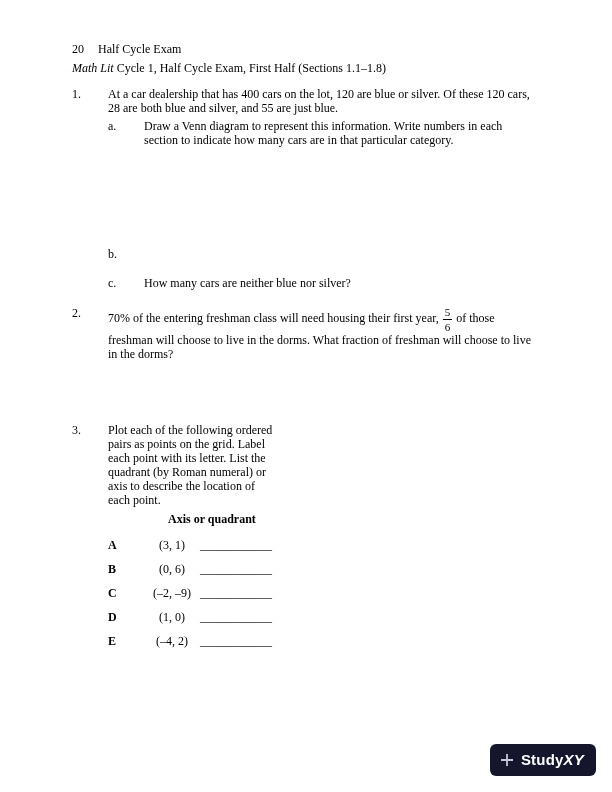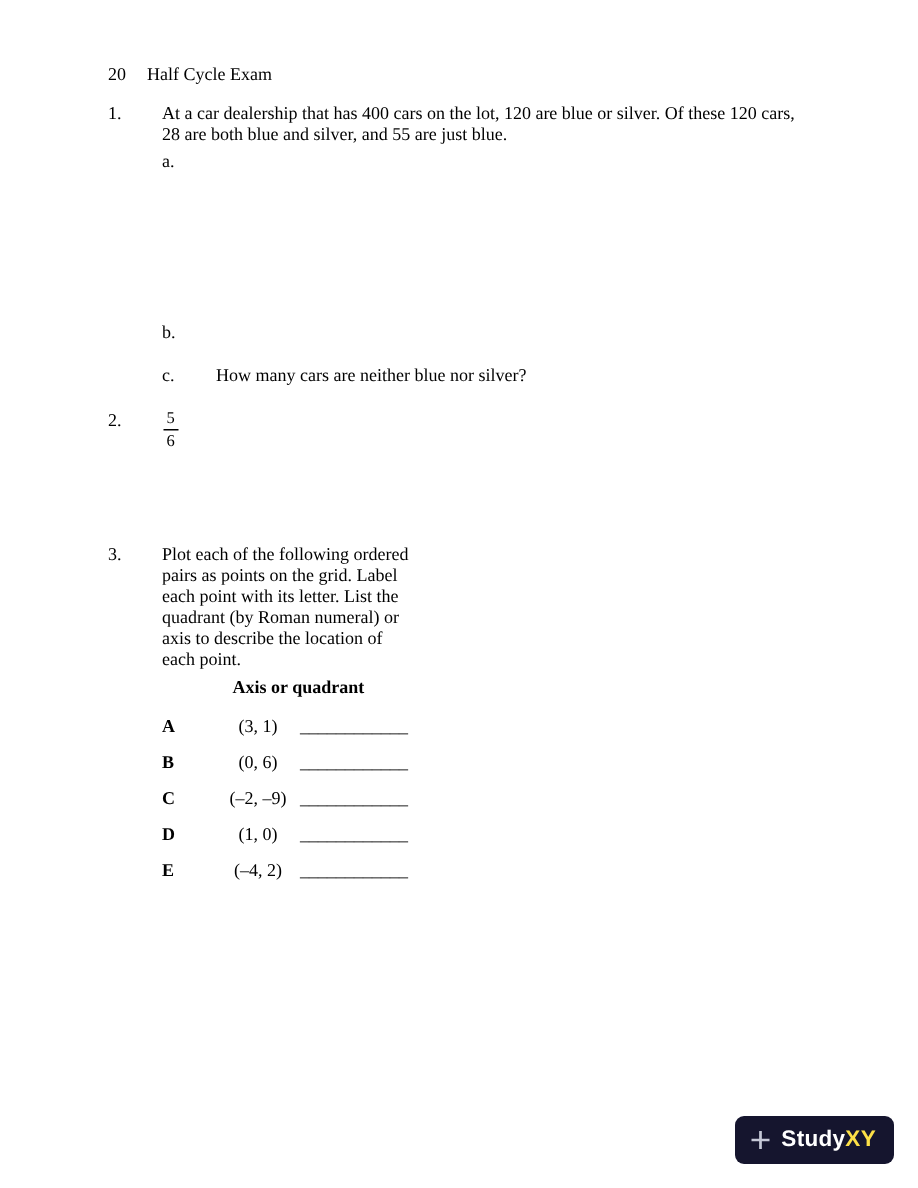--- a/index.html
+++ b/index.html
@@ -42,79 +42,83 @@
     vertical-align: middle;
     text-align: center;
     font-size: 11px;
     line-height: 12px;
     padding: 0 1px;
   }
   .frac .num { display: block; border-bottom: 1px solid #000; padding: 0 2px 1px 2px; }
   .frac .den { display: block; padding-top: 1px; }
   .q3 { margin-top: 62px; }
   .q3 .qtext { max-width: 166px; }
-  .axis-header { margin-top: 5px; margin-left: 47px; font-weight: bold; }
+  .axis-header { margin-top: 5px; margin-left: 60px; font-weight: bold; }
   .pt-row { display: flex; margin-top: 10px; }
   .pt-row.first { margin-top: 12px; }
   .pt-letter { width: 36px; flex: none; font-weight: bold; }
   .pt-pair { width: 56px; flex: none; text-align: center; }
   .pt-blank { }
   .logo {
     position: absolute;
     right: 16px;
     bottom: 16px;
     height: 32px;
     background: #15152e;
     border-radius: 6px;
     padding: 0 12px 0 10px;
     display: flex;
     align-items: center;
     gap: 7px;
     font-family: "Liberation Sans", sans-serif;
   }
   .logo-plus { display: flex; align-items: center; }
   .logo-text { font-weight: bold; font-size: 15px; color: #ffffff; letter-spacing: 0.2px; }
-  .logo-xy { color: #fde047; }
+  .logo-xy { color: #ffffff; font-style: italic; }
 </style>
 </head>
 <body>
 
 <div class="page">
 
   <div class="hdr">
     <span>20</span>
     <span>Half Cycle Exam</span>
   </div>
 
 
+  <div class="exam-title">
+    <span class="italic">Math Lit</span><span> Cycle 1, Half Cycle Exam, First Half (Sections 1.1–1.8)</span>
+  </div>
 
   <div class="q q1">
     <div class="qnum">1.</div>
     <div class="qbody">
       <div class="qtext">At a car dealership that has 400 cars on the lot, 120 are blue or silver. Of these 120 cars, 28 are both blue and silver, and 55 are just blue.</div>
 
       <div class="part part-a">
         <div class="part-label">a.</div>
+        <div class="part-text">Draw a Venn diagram to represent this information. Write numbers in each section to indicate how many cars are in that particular category.</div>
       </div>
 
       <div class="part part-b">
         <div class="part-label">b.</div>
       </div>
 
       <div class="part part-c">
         <div class="part-label">c.</div>
         <div class="part-text">How many cars are neither blue nor silver?</div>
       </div>
     </div>
   </div>
 
   <div class="q q2">
     <div class="qnum">2.</div>
     <div class="qbody">
-      <div class="qtext"><span class="frac"><span class="num">5</span><span class="den">6</span></span></div>
+      <div class="qtext"><span>70% of the entering freshman class will need housing their first year, </span><span class="frac"><span class="num">5</span><span class="den">6</span></span><span> of those freshman will choose to live in the dorms. What fraction of freshman will choose to live in the dorms?</span></div>
     </div>
   </div>
 
   <div class="q q3">
     <div class="qnum">3.</div>
     <div class="qbody">
       <div class="qtext">Plot each of the following ordered pairs as points on the grid. Label each point with its letter. List the quadrant (by Roman numeral) or axis to describe the location of each point.</div>
 
       <div class="axis-header">Axis or quadrant</div>
 

